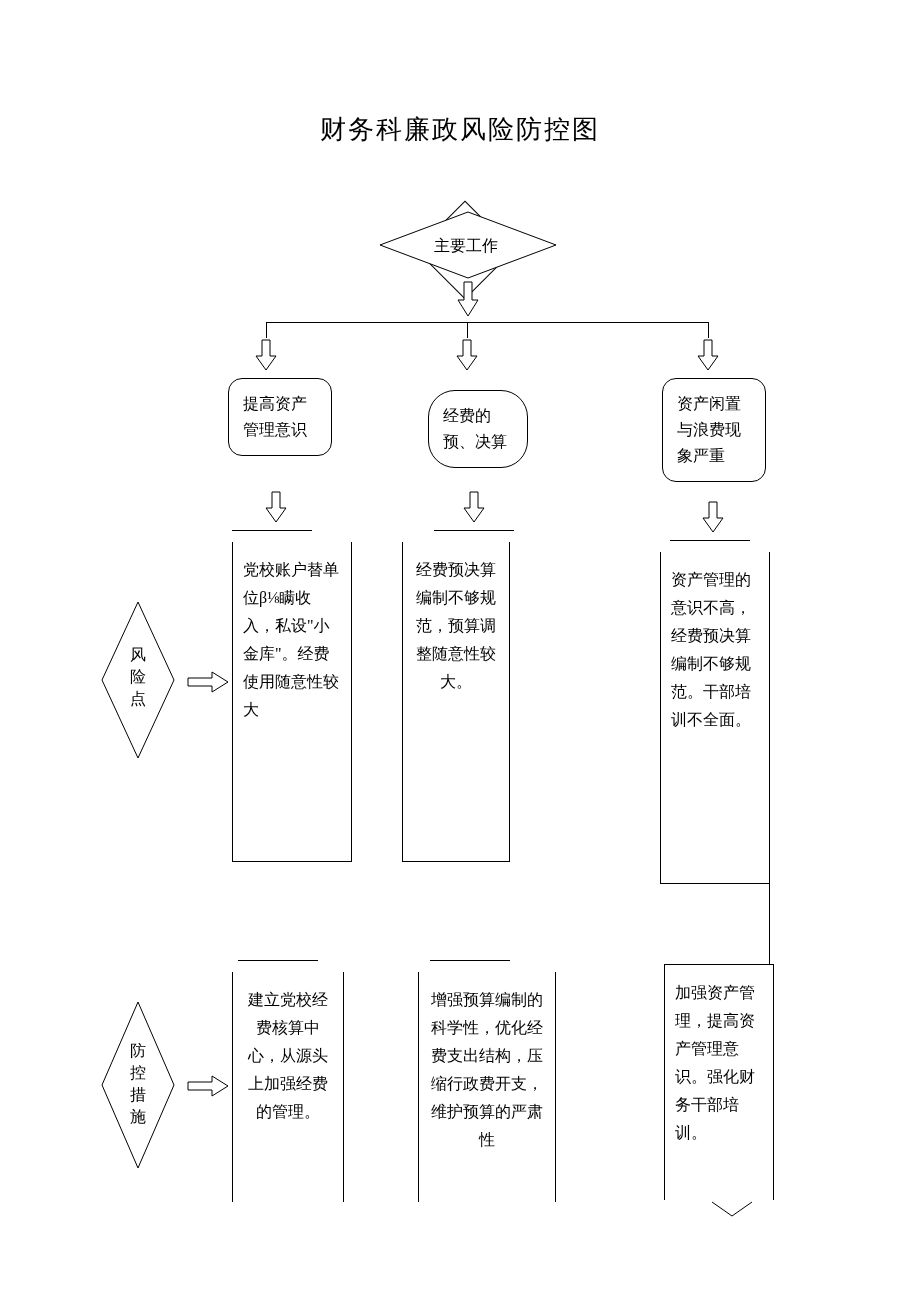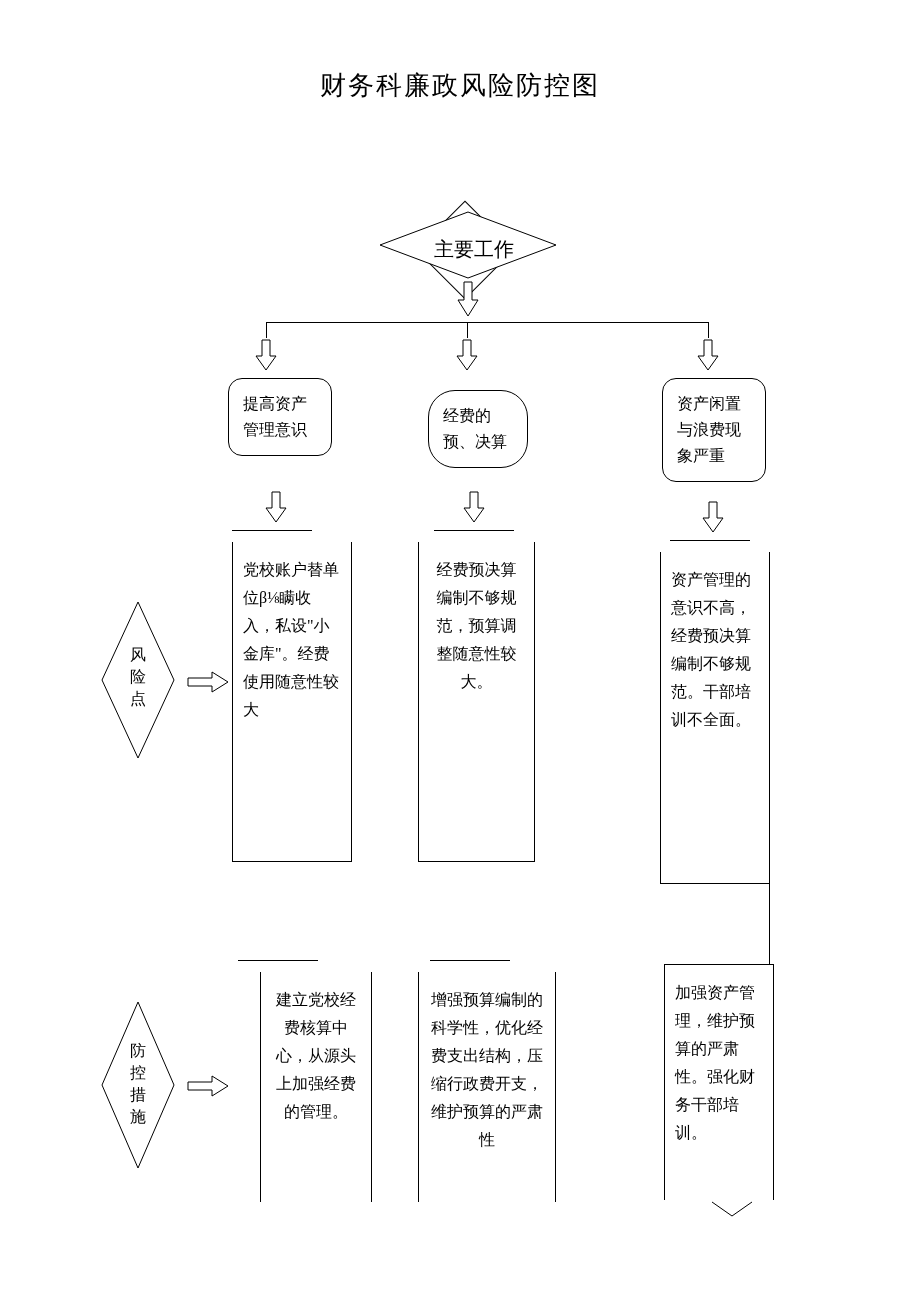--- a/index.html
+++ b/index.html
@@ -10,32 +10,32 @@
     body {
       font-family: "SimSun", "宋体", serif;
       background: #fff;
       width: 920px;
       height: 1302px;
       position: relative;
     }
     .title {
       text-align: center;
       font-size: 26px;
-      padding-top: 68px;
+      padding-top: 112px;
       letter-spacing: 2px;
     }
     .diamond {
       position: absolute;
       border: 1px solid #000;
       transform: rotate(45deg);
       background: #fff;
     }
     .diamond-label {
       position: absolute;
-      font-size: 20px;
+      font-size: 16px;
       text-align: left;
       white-space: nowrap;
     }
     .diamond-vert-label {
       position: absolute;
       font-size: 16px;
       text-align: center;
       width: 18px;
       line-height: 22px;
     }
@@ -136,36 +136,36 @@
 <svg style="position:absolute; left:100px; top:600px; width:76px; height:160px;">
   <polygon points="38,2 74,80 38,158 2,80" fill="#fff" stroke="#000" stroke-width="1"></polygon>
 </svg>
 <div class="diamond-vert-label" style="left:129px; top:644px;">风<br>险<br>点</div>
 
 <svg class="right-arrow-wrap" style="left:186px; top:670px; width:44px; height:24px;">
   <path d="M2,8 L26,8 L26,2 L42,12 L26,22 L26,16 L2,16 Z" fill="#fff" stroke="#000" stroke-width="1"></path>
 </svg>
 
 <div class="text-box" style="left:232px; top:542px; width:120px; height:320px; border-top:none;">党校账户替单位β⅛瞒收入，私设"小金库"。经费使用随意性较大</div>
-<div class="text-box" style="left:418px; top:542px; width:117px; height:320px; border-top:none; text-align:center;">经费预决算编制不够规范，预算调整随意性较大。</div>
+<div class="text-box" style="left:402px; top:542px; width:108px; height:320px; border-top:none; text-align:center;">经费预决算编制不够规范，预算调整随意性较大。</div>
 <div class="text-box" style="left:660px; top:552px; width:110px; height:332px; border-top:none;">资产管理的意识不高，经费预决算编制不够规范。干部培训不全面。</div>
 
 <div class="vline" style="left:769px; top:884px; height:80px;"></div>
 
 <div class="short-tick" style="left:238px; top:960px;"></div>
 <div class="short-tick" style="left:430px; top:960px;"></div>
 
 <svg style="position:absolute; left:100px; top:1000px; width:76px; height:170px;">
   <polygon points="38,2 74,85 38,168 2,85" fill="#fff" stroke="#000" stroke-width="1"></polygon>
 </svg>
 <div class="diamond-vert-label" style="left:129px; top:1040px;">防<br>控<br>措<br>施</div>
 
 <svg class="right-arrow-wrap" style="left:186px; top:1074px; width:44px; height:24px;">
   <path d="M2,8 L26,8 L26,2 L42,12 L26,22 L26,16 L2,16 Z" fill="#fff" stroke="#000" stroke-width="1"></path>
 </svg>
 
-<div class="text-box" style="left:232px; top:972px; width:112px; height:230px; border-top:none; border-bottom:none; text-align:center;margin-left:28px;">建立党校经费核算中心，从源头上加强经费的管理。</div>
+<div class="text-box" style="left:232px; top:972px; width:112px; height:230px; border-top:none; border-bottom:none; text-align:center;">建立党校经费核算中心，从源头上加强经费的管理。</div>
 <div class="text-box" style="left:418px; top:972px; width:138px; height:230px; border-top:none; border-bottom:none; text-align:center;">增强预算编制的科学性，优化经费支出结构，压缩行政费开支，维护预算的严肃性</div>
-<div class="text-box" style="left:664px; top:964px; width:110px; height:236px; border-bottom:none;">加强资产管理，维护预算的严肃性。强化财务干部培训。</div>
+<div class="text-box" style="left:664px; top:964px; width:110px; height:236px; border-bottom:none;">加强资产管理，提高资产管理意识。强化财务干部培训。</div>
 
 <svg style="position:absolute; left:710px; top:1200px; width:44px; height:18px;">
   <path d="M2,2 L22,16 L42,2" fill="none" stroke="#000" stroke-width="1"></path>
 </svg>
 
 </body></html>

